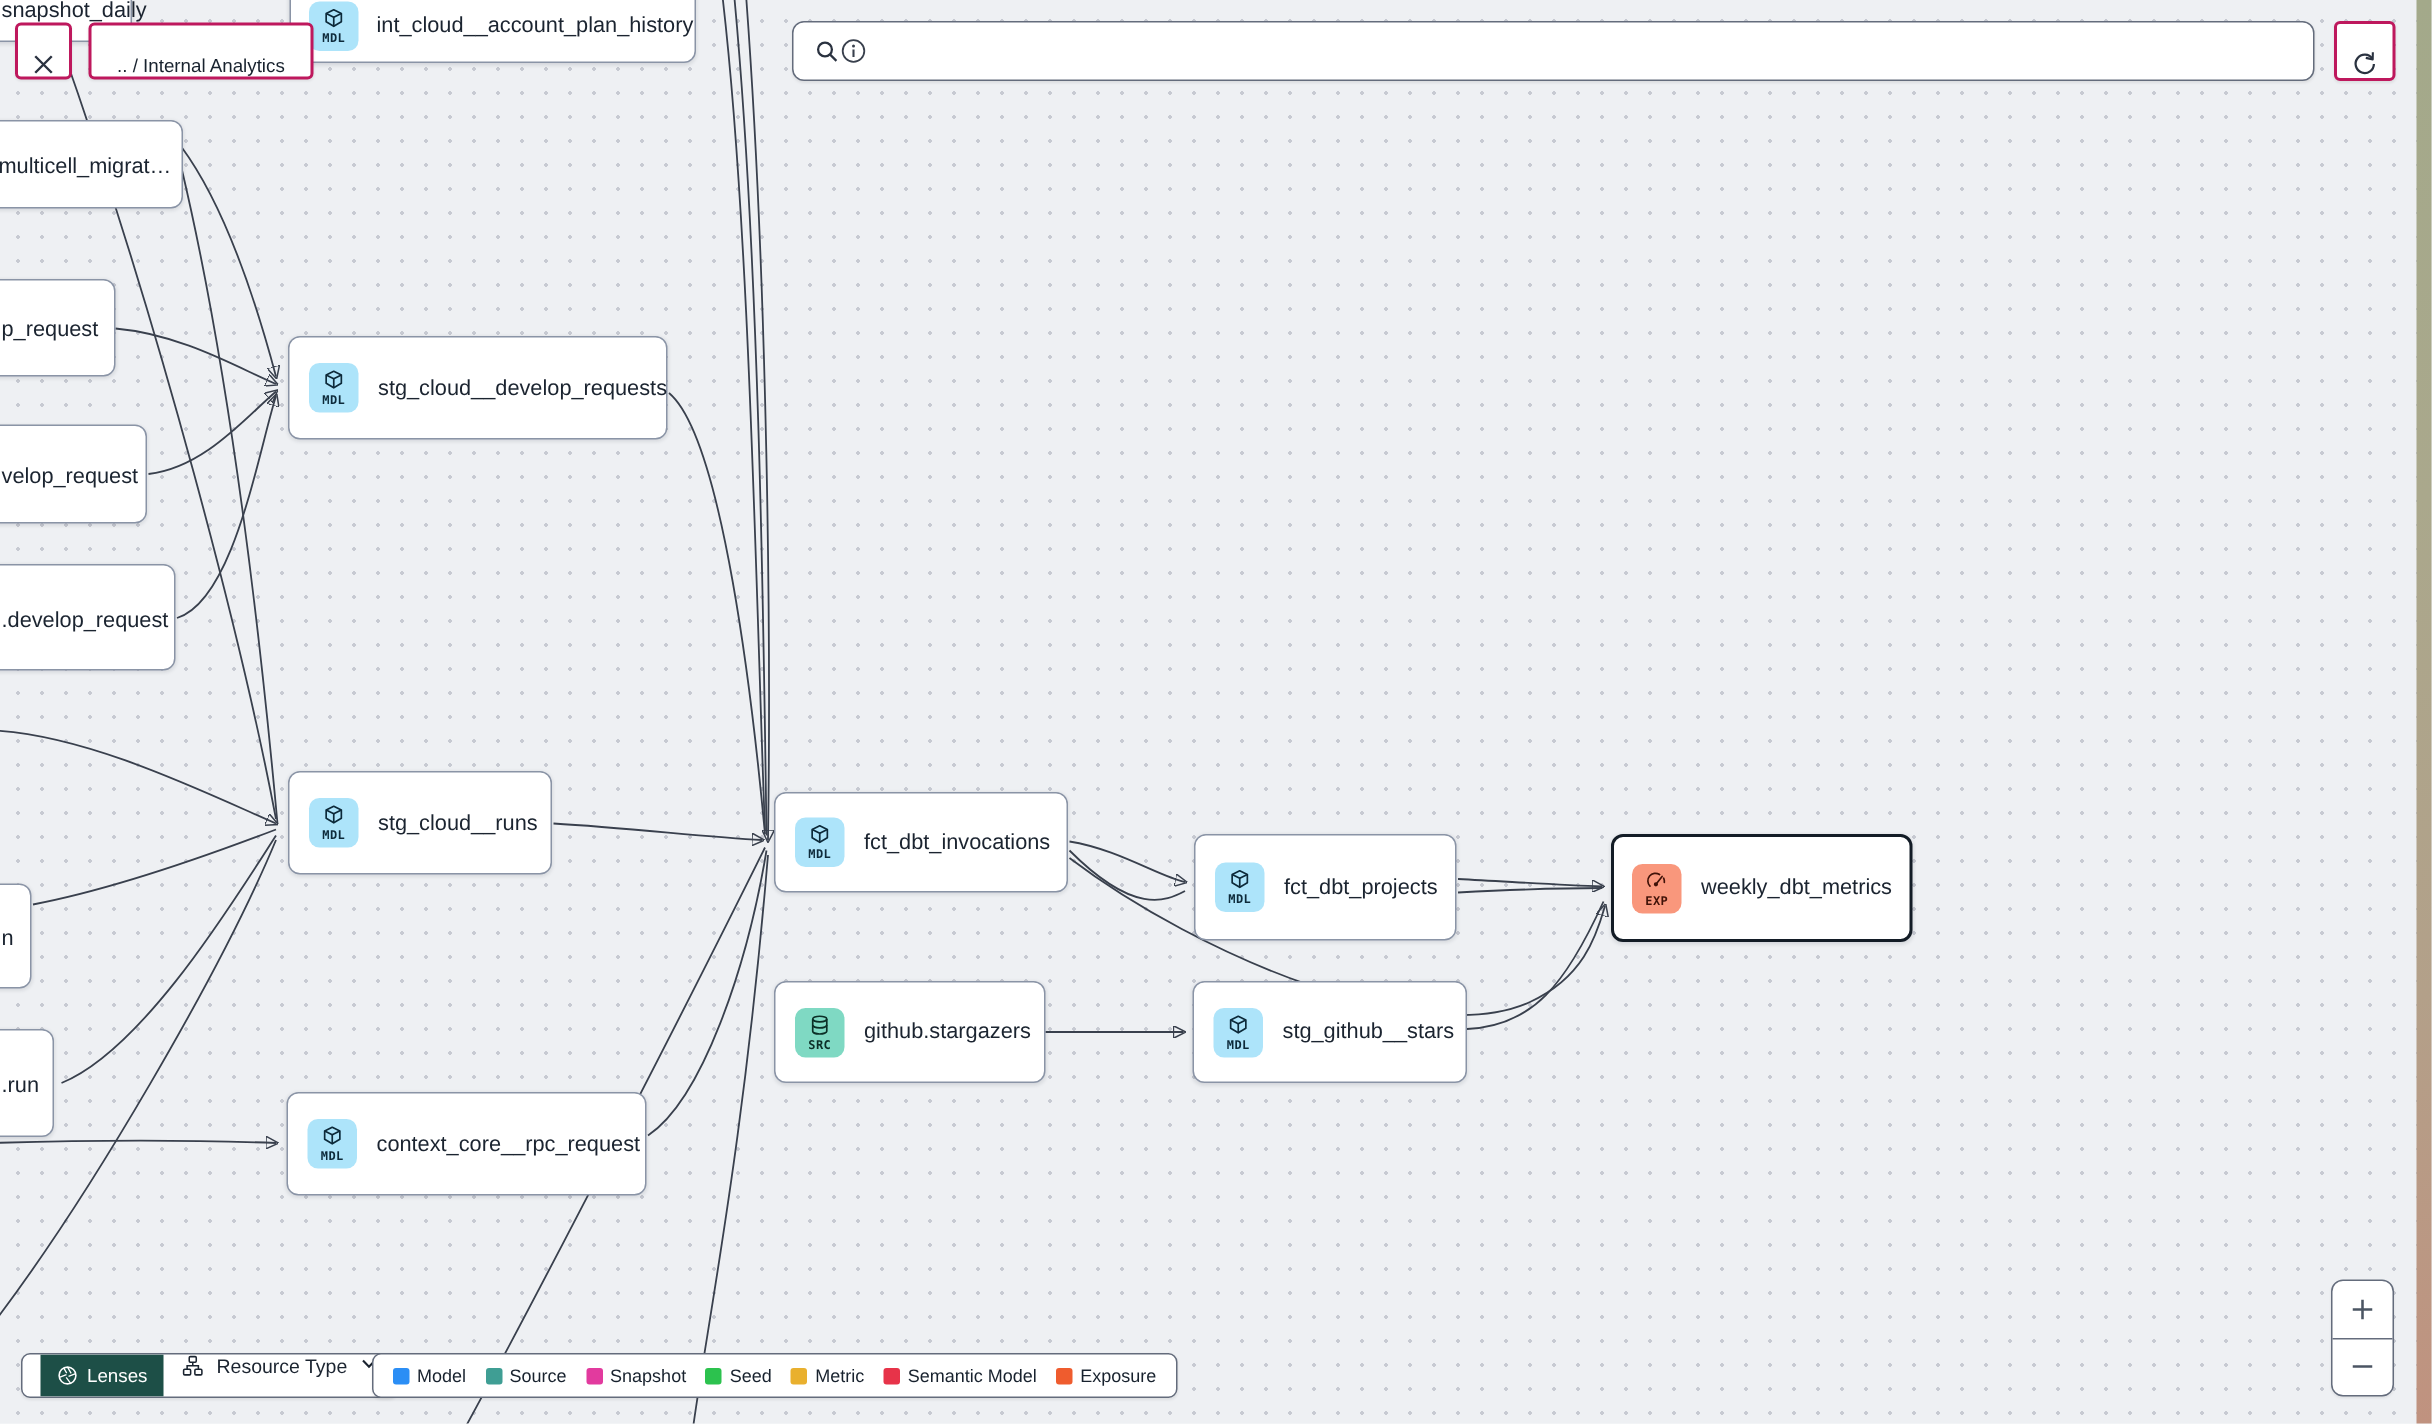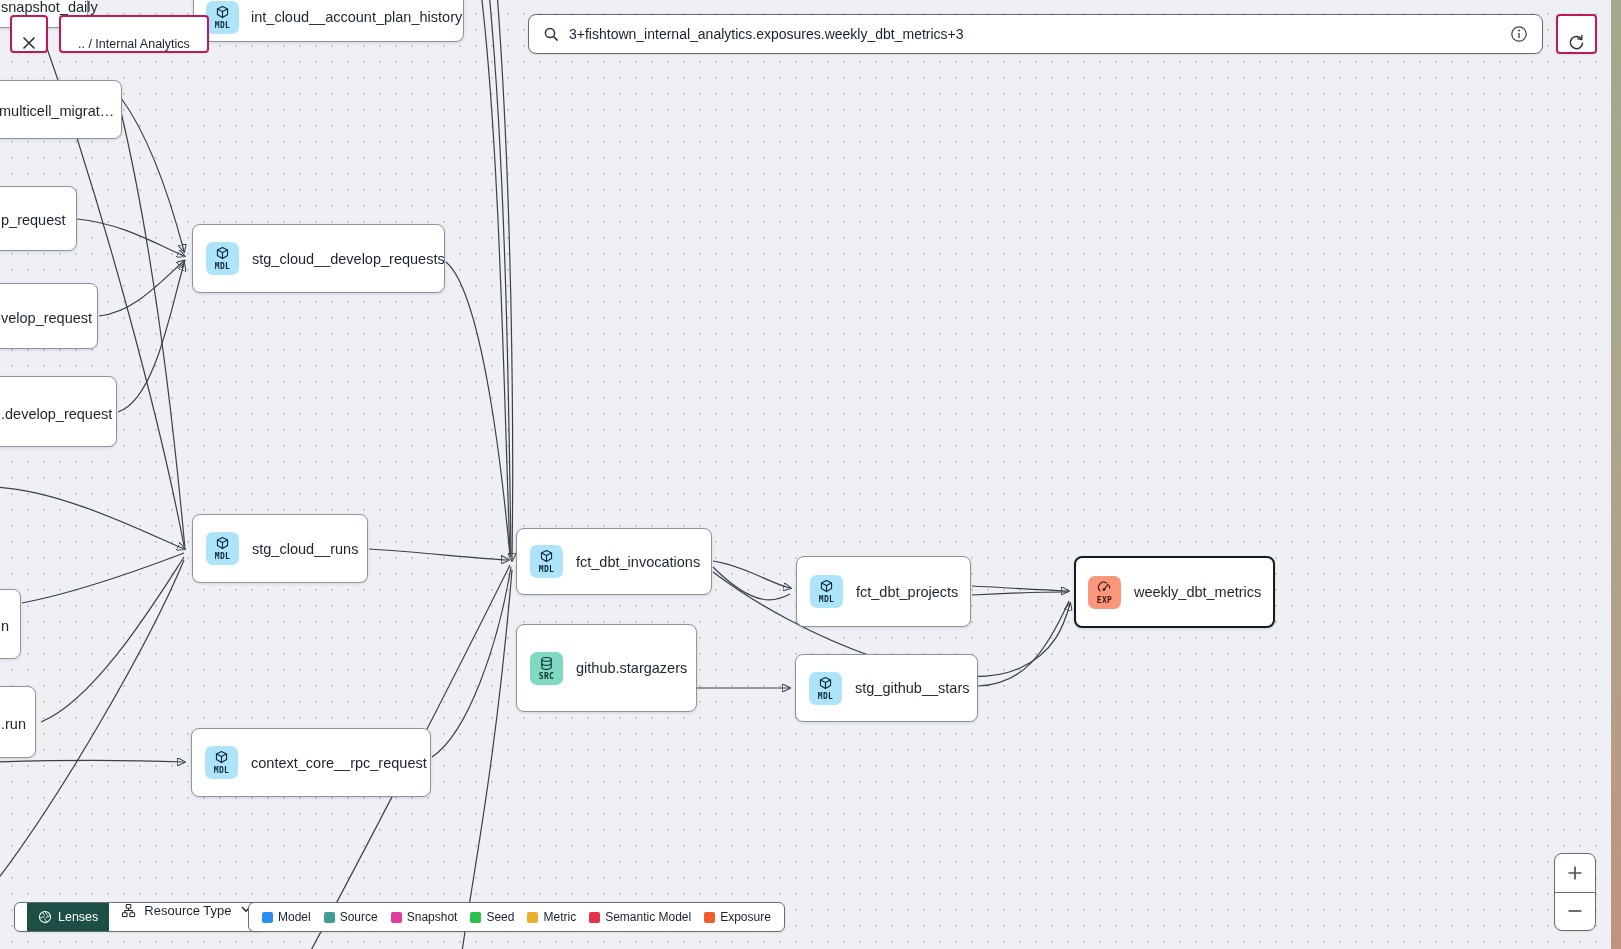--- a/index.html
+++ b/index.html
@@ -175,21 +175,21 @@
           <svg width="15" height="15" viewBox="0 0 16 16" fill="none" stroke="#401208" stroke-width="1.2" stroke-linecap="round">
             <path d="M3.2 11.5 A5.4 5.4 0 0 1 10 3.2"></path>
             <path d="M12.9 5.8 A5.4 5.4 0 0 1 13.4 8.8"></path>
             <path d="M7.6 9.9 L11.8 4.6"></path>
             <circle cx="7.4" cy="10.2" r="0.9" fill="#401208"></circle>
           </svg>
           <span class="btxt">EXP</span>
         </div>
         <span class="label">weekly_dbt_metrics</span>
       </div>
-      <div class="node" style="left: 516px; top: 624px; width: 181px; height: 88px;">
+      <div class="node" style="left: 516px; top: 654px; width: 181px; height: 68px;">
         <div class="badge" style="background: rgb(127, 217, 195); color: rgb(12, 47, 39);">
           <svg width="15" height="15" viewBox="0 0 16 16" fill="none" stroke="#0c2f27" stroke-width="1.2">
             <ellipse cx="8" cy="3.6" rx="5" ry="2"></ellipse>
             <path d="M3 3.6 L3 12.2 A5 2 0 0 0 13 12.2 L13 3.6"></path>
             <path d="M3 7.9 A5 2 0 0 0 13 7.9"></path>
           </svg>
           <span class="btxt">SRC</span>
         </div>
         <span class="label">github.stargazers</span>
       </div>
@@ -224,21 +224,20 @@
   </svg>
 </div>
 <div class="btn" id="breadcrumb">
   <span>.. / Internal Analytics</span>
 </div>
 <div id="searchbar">
   <svg width="17" height="17" viewBox="0 0 17 17">
     <circle cx="7" cy="7" r="4.6" stroke="#2a3240" stroke-width="1.5" fill="none"></circle>
     <path d="M10.6 10.6 L14.6 14.6" stroke="#2a3240" stroke-width="1.5"></path>
   </svg>
-  <input type="text" value="3+fishtown_internal_analytics.exposures.weekly_dbt_metrics+3" style="">
   <svg width="18" height="18" viewBox="0 0 18 18">
     <circle cx="9" cy="9" r="7.2" stroke="#39404d" stroke-width="1.2" fill="none"></circle>
     <circle cx="9" cy="5.6" r="1" fill="#39404d"></circle>
     <path d="M9 8 L9 13" stroke="#39404d" stroke-width="1.4"></path>
   </svg>
 </div>
 <div class="btn" id="refresh-btn">
   <svg width="19" height="19" viewBox="0 0 19 19">
     <path d="M14.6 6.2 A6.1 6.1 0 1 0 15.6 9.6" stroke="#2a3240" stroke-width="1.5" fill="none"></path>
     <path d="M14.9 1.9 L14.8 6.6 L10.2 5.6" stroke="#2a3240" stroke-width="1.4" fill="none" stroke-linejoin="round"></path>

